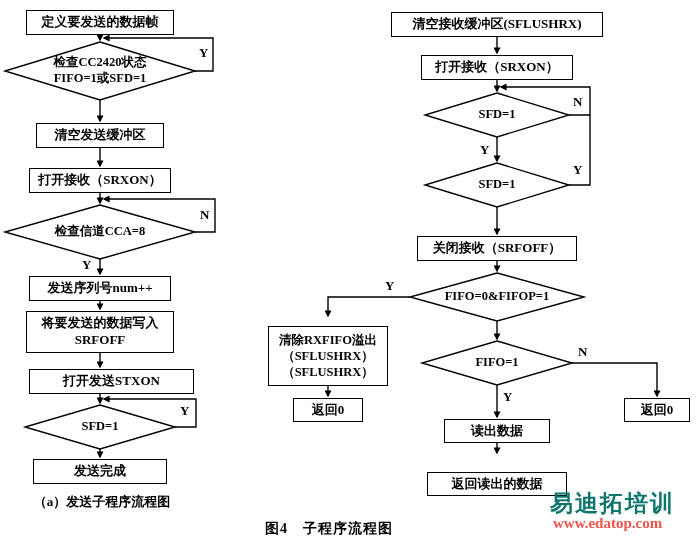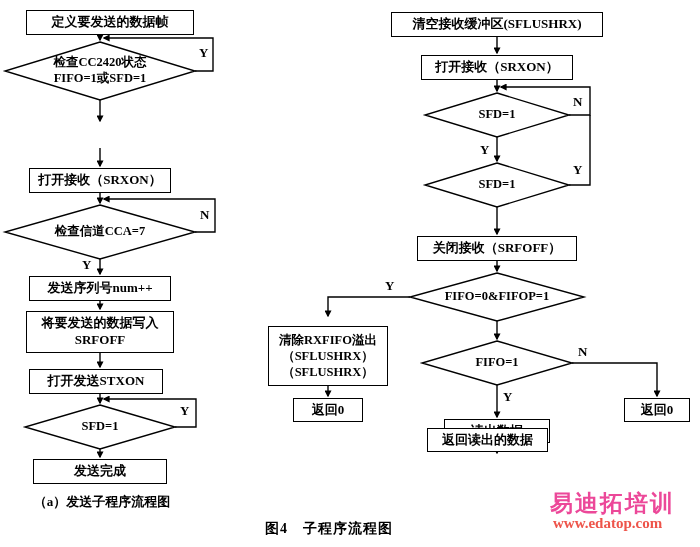--- a/index.html
+++ b/index.html
@@ -60,60 +60,61 @@
     <polygon class="d" points="497,273 584,297 497,321 410,297"></polygon>
     <path class="c" d="M410,297 H328 V316" marker-end="url(#arr)"></path>
     <path class="c" d="M497,321 V339" marker-end="url(#arr)"></path>
     <polygon class="d" points="497,341 572,363 497,385 422,363"></polygon>
     <path class="c" d="M328,378 V396" marker-end="url(#arr)"></path>
     <path class="c" d="M572,363 H657 V396" marker-end="url(#arr)"></path>
     <path class="c" d="M497,385 V417" marker-end="url(#arr)"></path>
     <path class="c" d="M497,443 V453" marker-end="url(#arr)"></path>
   </svg>
 
-  <div class="box" style="left:26px;top:10px;width:168px;height:25px">定义要发送的数据帧</div>
+  <div class="box" style="left:26px;top:10px;width:148px;height:25px">定义要发送的数据帧</div>
+  <div class="box" style="left:36px;top:123px;width:128px;height:25px">清空发送缓冲区</div>
   <div class="box" style="left:29px;top:168px;width:142px;height:25px">打开接收（SRXON）</div>
   <div class="box" style="left:29px;top:276px;width:142px;height:25px">发送序列号num++</div>
   <div class="box" style="left:26px;top:311px;width:148px;height:42px">将要发送的数据写入
 SRFOFF</div>
-  <div class="box" style="left:29px;top:369px;width:134px;height:25px">打开发送STXON</div>
+  <div class="box" style="left:29px;top:369px;width:165px;height:25px">打开发送STXON</div>
   <div class="box" style="left:33px;top:459px;width:134px;height:25px">发送完成</div>
 
   <div class="dlabel" style="left:5px;top:42px;width:190px;height:58px">检查CC2420状态
 FIFO=1或SFD=1</div>
-  <div class="dlabel" style="left:5px;top:205px;width:190px;height:54px">检查信道CCA=7</div>
+  <div class="dlabel" style="left:5px;top:205px;width:190px;height:54px">检查信道CCA=8</div>
   <div class="dlabel" style="left:25px;top:405px;width:150px;height:44px">SFD=1</div>
 
   <div class="yn" style="left:199px;top:45px">Y</div>
   <div class="yn" style="left:200px;top:207px">N</div>
   <div class="yn" style="left:82px;top:257px">Y</div>
   <div class="yn" style="left:180px;top:403px">Y</div>
 
   <div class="box" style="left:391px;top:12px;width:212px;height:25px">清空接收缓冲区(SFLUSHRX)</div>
   <div class="box" style="left:421px;top:55px;width:152px;height:25px">打开接收（SRXON）</div>
   <div class="box" style="left:417px;top:236px;width:160px;height:25px">关闭接收（SRFOFF）</div>
   <div class="box" style="left:268px;top:326px;width:120px;height:60px;font-size:12.5px">清除RXFIFO溢出
 （SFLUSHRX）
 （SFLUSHRX）</div>
   <div class="box" style="left:293px;top:398px;width:70px;height:24px">返回0</div>
   <div class="box" style="left:624px;top:398px;width:66px;height:24px">返回0</div>
   <div class="box" style="left:444px;top:419px;width:106px;height:24px">读出数据</div>
-  <div class="box" style="left:427px;top:428px;width:121px;height:24px">返回读出的数据</div>
+  <div class="box" style="left:427px;top:472px;width:140px;height:24px">返回读出的数据</div>
 
   <div class="dlabel" style="left:425px;top:93px;width:144px;height:44px">SFD=1</div>
   <div class="dlabel" style="left:425px;top:163px;width:144px;height:44px">SFD=1</div>
   <div class="dlabel" style="left:410px;top:273px;width:174px;height:48px">FIFO=0&amp;FIFOP=1</div>
   <div class="dlabel" style="left:422px;top:341px;width:150px;height:44px">FIFO=1</div>
 
   <div class="yn" style="left:573px;top:94px">N</div>
   <div class="yn" style="left:480px;top:142px">Y</div>
   <div class="yn" style="left:573px;top:162px">Y</div>
   <div class="yn" style="left:385px;top:278px">Y</div>
   <div class="yn" style="left:578px;top:344px">N</div>
   <div class="yn" style="left:503px;top:389px">Y</div>
 
   <div class="cap" style="left:2px;top:493px;width:200px">（a）发送子程序流程图</div>
   <div class="figcap" style="left:178px;top:520px;width:215px">图4　子程序流程图</div>
 
-  <div class="wm-brand wm" style="color: #ec4899;">易迪拓培训</div>
+  <div class="wm-brand wm" style="color: #0f766e;">易迪拓培训</div>
   <div class="wm-url wm" style="color: rgb(238, 84, 74);">www.edatop.com</div>
 
 </div>
 
 </body></html>

